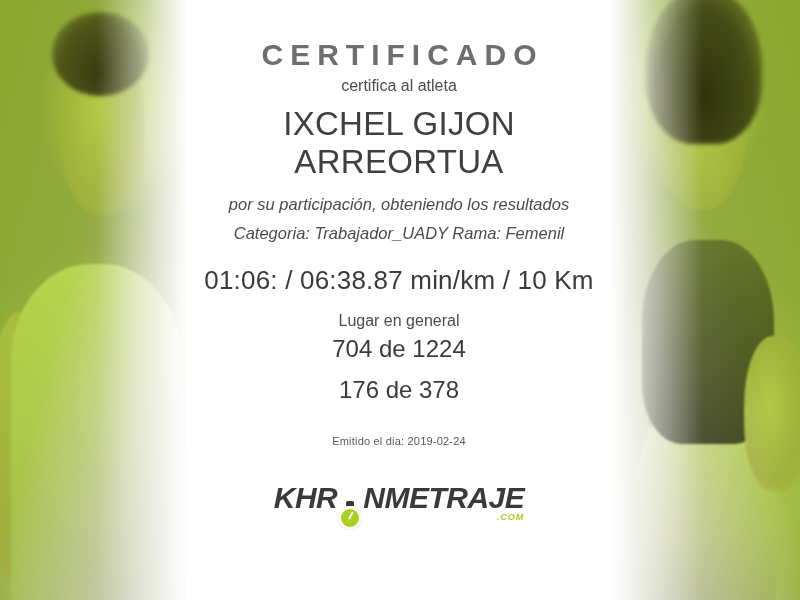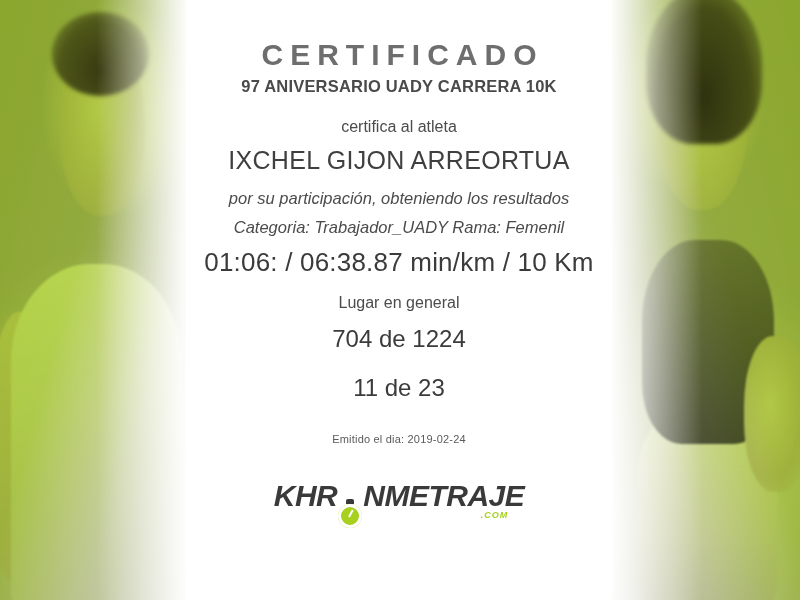--- a/index.html
+++ b/index.html
@@ -195,46 +195,46 @@
     color: #4a4a4a;
     margin: 0 0 22px 0;
     letter-spacing: 0.2px;
   }
   .line-sm {
     font-size: 16px;
     color: #4b4b4b;
     margin: 0 0 10px 0;
   }
   .athlete {
-    font-size: 25px;
+    font-size: 33px;
     color: #3f3f3f;
     margin: 0 0 14px 0;
     letter-spacing: 0.3px;
   }
   .line-md {
     font-size: 16.5px;
     color: #4b4b4b;
     margin: 0 0 10px 0;
     font-style: italic;
   }
   .line-lbl {
     font-size: 16px;
     color: #4b4b4b;
     margin: 0 0 5px 0;
   }
   .result-main {
     font-size: 26px;
     color: #3b3b3b;
-    margin: 0 0 16px 0;
+    margin: 12px 0 16px 0;
     letter-spacing: 0.2px;
   }
   .result-big {
     font-size: 24px;
     color: #3b3b3b;
-    margin: 8px 0 13px 0;
+    margin: 0 0 13px 0;
   }
   .emitted {
     font-size: 11px;
     color: #5a5a5a;
     margin: 18px 0 0 0;
     letter-spacing: 0.2px;
   }
 
   
   .logo {
@@ -280,21 +280,21 @@
     left: 10px;
     top: 5px;
     width: 2px;
     height: 8px;
     background: #ffffff;
     transform-origin: bottom center;
     transform: rotate(28deg);
   }
   .logo-sub {
     position: absolute;
-    right: 16px;
+    right: 0;
     bottom: -9px;
     font-size: 9px;
     font-style: italic;
     font-weight: bold;
     color: #a8d11f;
     letter-spacing: 1px;
   }
 </style>
 </head>
 <body>
@@ -318,35 +318,34 @@
     <div class="shape-hand"></div>
     <div class="shape-head"></div>
     <div class="shape-hair"></div>
     <div class="tint"></div>
     <div class="fade-to-white"></div>
   </div>
 
   <div class="content">
 
     <div class="title">CERTIFICADO</div>
-    <div class="subtitle">97 ANIVERSARIO UADY CARRERA 10K</div>
 
     <div class="line-sm">certifica al atleta</div>
     <div class="athlete">IXCHEL  GIJON ARREORTUA</div>
 
     <div class="line-md">por su participación, obteniendo los resultados</div>
     <div class="line-md">Categoria: Trabajador_UADY Rama: Femenil</div>
 
     <div class="result-main">01:06: / 06:38.87 min/km / 10 Km</div>
 
     <div class="line-lbl">Lugar en general</div>
     <div class="result-big">704 de 1224</div>
 
-
-    <div class="result-big">11 de 23</div>
+    <div class="result-big">176 de 378</div>
+
 
     <div class="emitted">Emitido el dia: 2019-02-24</div>
 
     <div class="logo">
       <span class="logo-text"><span>KHR</span><span class="o-slot"><span class="logo-o">
               <span class="hand"></span>
             </span></span><span>N</span><span>METRAJE</span></span>
       <span class="logo-sub">.COM</span>
     </div>
 

